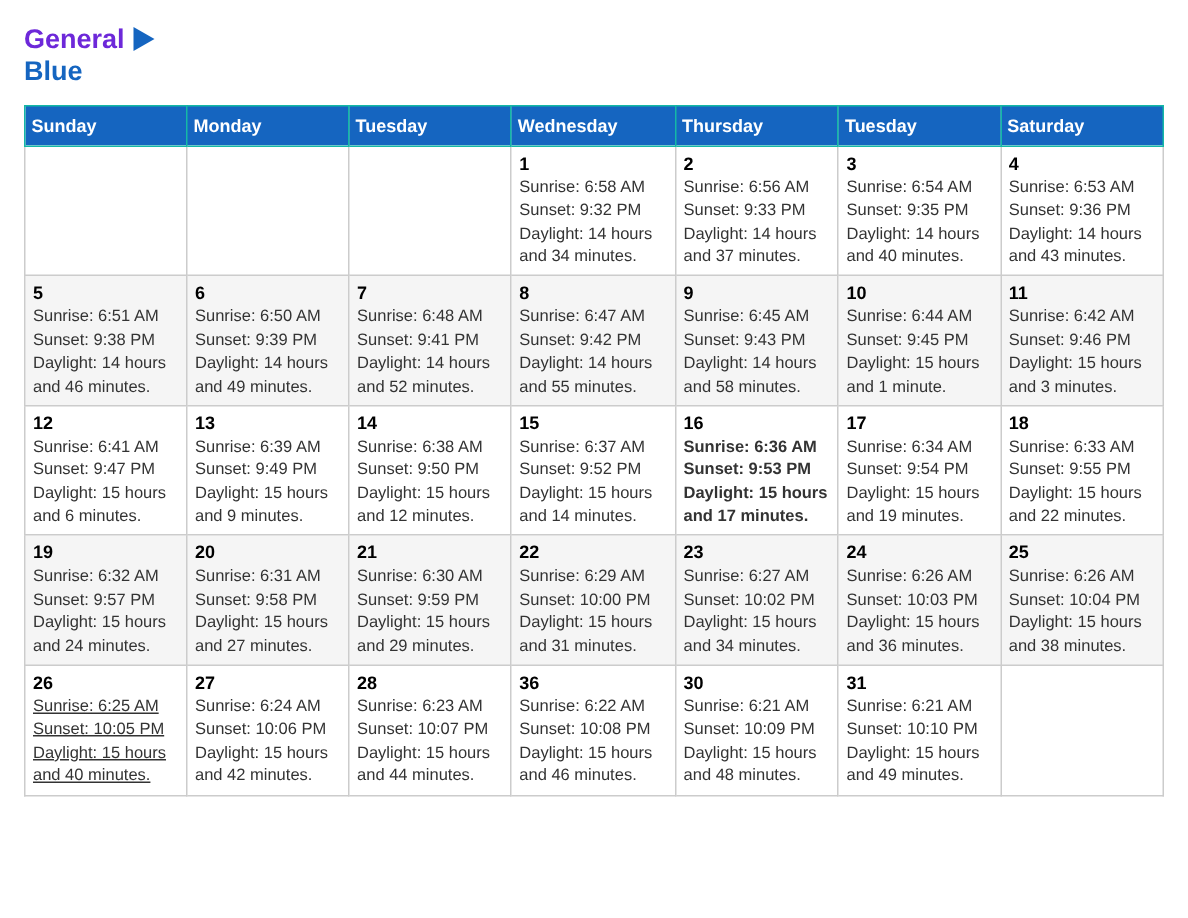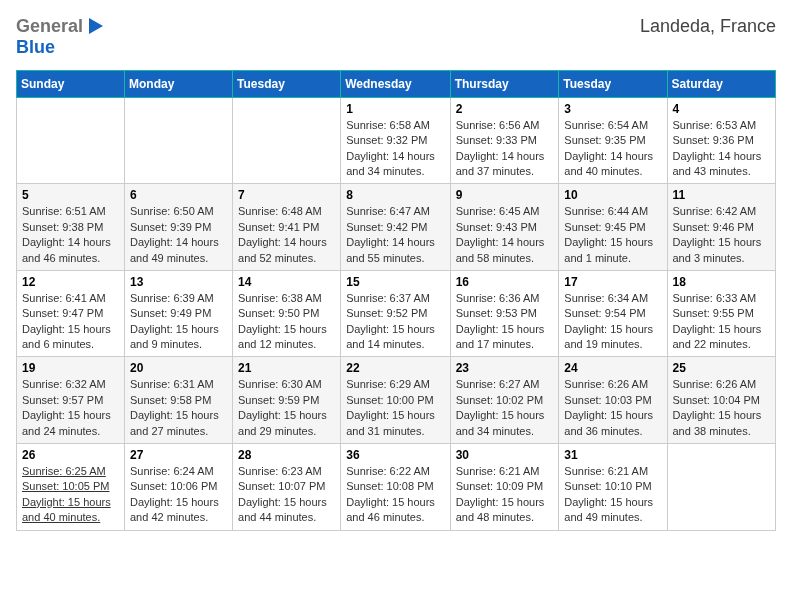--- a/index.html
+++ b/index.html
@@ -18,21 +18,21 @@
     }
     .logo {
       display: flex;
       align-items: center;
     }
     .logo-text {
       font-size: 18px;
       font-weight: bold;
       line-height: 1.1;
     }
-    .logo-general { color: #737373; }
+    .logo-general { color: #6d28d9; }
     .logo-blue { color: #1565c0; }
     .logo-icon {
       width: 22px;
       height: 22px;
       margin-left: 2px;
     }
     .title-block { text-align: right; }
     .title-block h1 { font-size: 32px; font-weight: bold; color: #222; }
     .title-block h2 { font-size: 18px; font-weight: normal; color: #444; }
     table {
@@ -81,21 +81,20 @@
         <span class="logo-text logo-general">General</span>
 
         <svg class="logo-icon" viewBox="0 0 22 22">
           <polygon points="4,18 18,10 4,2" fill="#1565c0"></polygon>
         </svg>
       </div>
       <div class="logo-text logo-blue">Blue</div>
     </div>
   </div>
   <div class="title-block">
-    <h2>Landeda, France</h2>
   </div>
 </div>
 
 <table>
   <thead>
     <tr id="header-row">
     <th>Sunday</th>
         <th>Monday</th>
         <th>Tuesday</th>
         <th>Wednesday</th>
@@ -198,21 +197,21 @@
 Daylight: 15 hours and 12 minutes.</div>
         </td>
         <td>
           <span class="day-num">15</span>
           <div class="day-detail" style="white-space: pre-line;">Sunrise: 6:37 AM
 Sunset: 9:52 PM
 Daylight: 15 hours and 14 minutes.</div>
         </td>
         <td>
           <span class="day-num">16</span>
-          <div class="day-detail" style="white-space: pre-line;">Sunrise: 6:36 AM
+          <div class="day-detail" style="white-space: pre-line; font-weight: bold;">Sunrise: 6:36 AM
 Sunset: 9:53 PM
 Daylight: 15 hours and 17 minutes.</div>
         </td>
         <td>
           <span class="day-num">17</span>
           <div class="day-detail" style="white-space: pre-line;">Sunrise: 6:34 AM
 Sunset: 9:54 PM
 Daylight: 15 hours and 19 minutes.</div>
         </td>
         <td>

